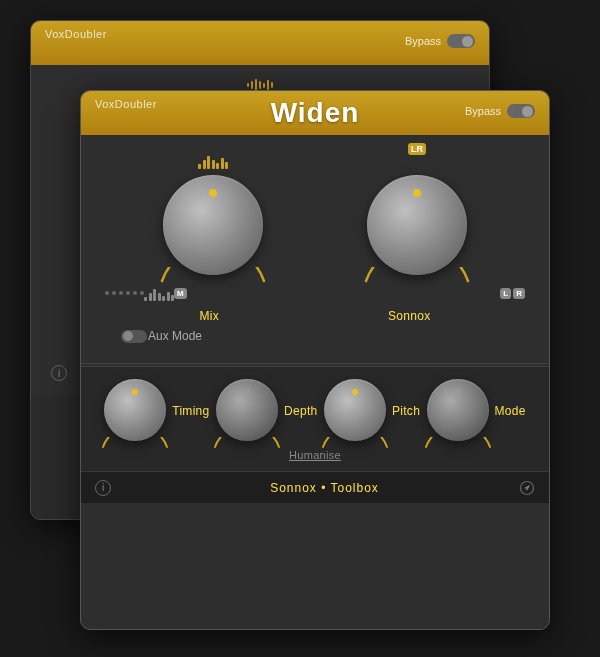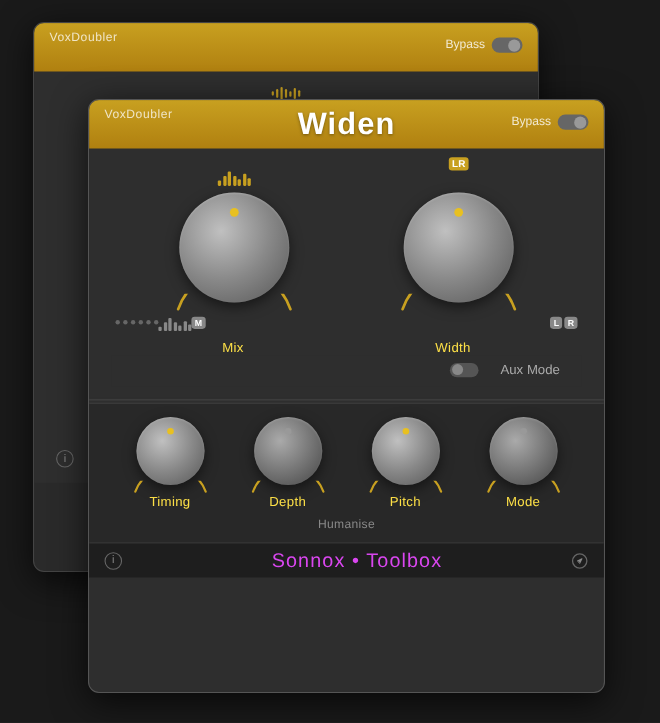--- a/index.html
+++ b/index.html
@@ -131,21 +131,21 @@
       display: flex;
       align-items: center;
       justify-content: space-around;
       width: 100%;
       padding: 0 10px;
       position: relative;
     }
 
     .knob-container {
       display: flex;
-      flex-direction: column;
+      flex-direction: row;
       align-items: center;
       gap: 6px;
     }
 
     
     .knob {
       border-radius: 50%;
       position: relative;
       background: radial-gradient(circle at 38% 35%, #c0c0c0 0%, #888 50%, #555 100%);
       box-shadow: 0 4px 12px rgba(0,0,0,0.5), inset 0 1px 2px rgba(255,255,255,0.2);
@@ -236,24 +236,23 @@
       width: 100%;
       height: 1px;
       background: #444;
       margin: 2px 0;
     }
 
     
     .aux-row {
       display: flex;
       align-items: center;
-      gap: 20px;
+      gap: 1px;
       padding: 6px 20px 8px;
       background: #2e2e2e;
-      justify-content: flex-end;
     }
     .aux-label {
       font-size: 12px;
       color: #aaa;
     }
     .toggle-switch-small {
       width: 26px;
       height: 13px;
       border-radius: 7px;
       background: #555;
@@ -280,20 +279,21 @@
       display: flex;
       justify-content: space-around;
       align-items: flex-end;
     }
     .humanise-label {
       text-align: center;
       font-size: 11px;
       color: #888;
       padding-top: 2px;
       letter-spacing: 0.3px;
+      text-decoration: underline;
     }
 
     
     .footer {
       display: flex;
       align-items: center;
       justify-content: space-between;
       padding: 6px 14px;
       background: #1e1e1e;
       height: 32px;
@@ -305,22 +305,22 @@
       border-radius: 50%;
       border: 1.5px solid #666;
       display: flex;
       align-items: center;
       justify-content: center;
       font-size: 10px;
       color: #888;
       cursor: pointer;
     }
     .footer-brand {
-      font-size: 18px;
-      color: #d946ef;
+      font-size: 12px;
+      color: #fde047;
       letter-spacing: 1px;
       margin-left: 19px;
     }
     .footer-icon {
       width: 16px;
       height: 16px;
       cursor: pointer;
     }
 
     
@@ -507,21 +507,21 @@
         <span class="tag-badge tag-m" style="position:static;font-size:8px;padding:1px 3px;">M</span>
         <div style="flex:1;"></div>
 
         <span class="tag-badge tag-l" style="position:static;font-size:8px;padding:1px 3px;margin-right:2px;">L</span>
 
         <span class="tag-badge tag-r" style="position:static;font-size:8px;padding:1px 3px;">R</span>
       </div>
 
       <div class="knob-label-row" style="margin-top:2px;">
         <span class="knob-label">Mix</span>
-        <span class="knob-label">Width</span>
+        <span class="knob-label">Sonnox</span>
       </div>
 
       <div class="aux-row" style="width:100%;">
         <div class="toggle-switch-small"></div>
         <span class="aux-label">Aux Mode</span>
       </div>
     </div>
 
     <div class="divider"></div>
 

